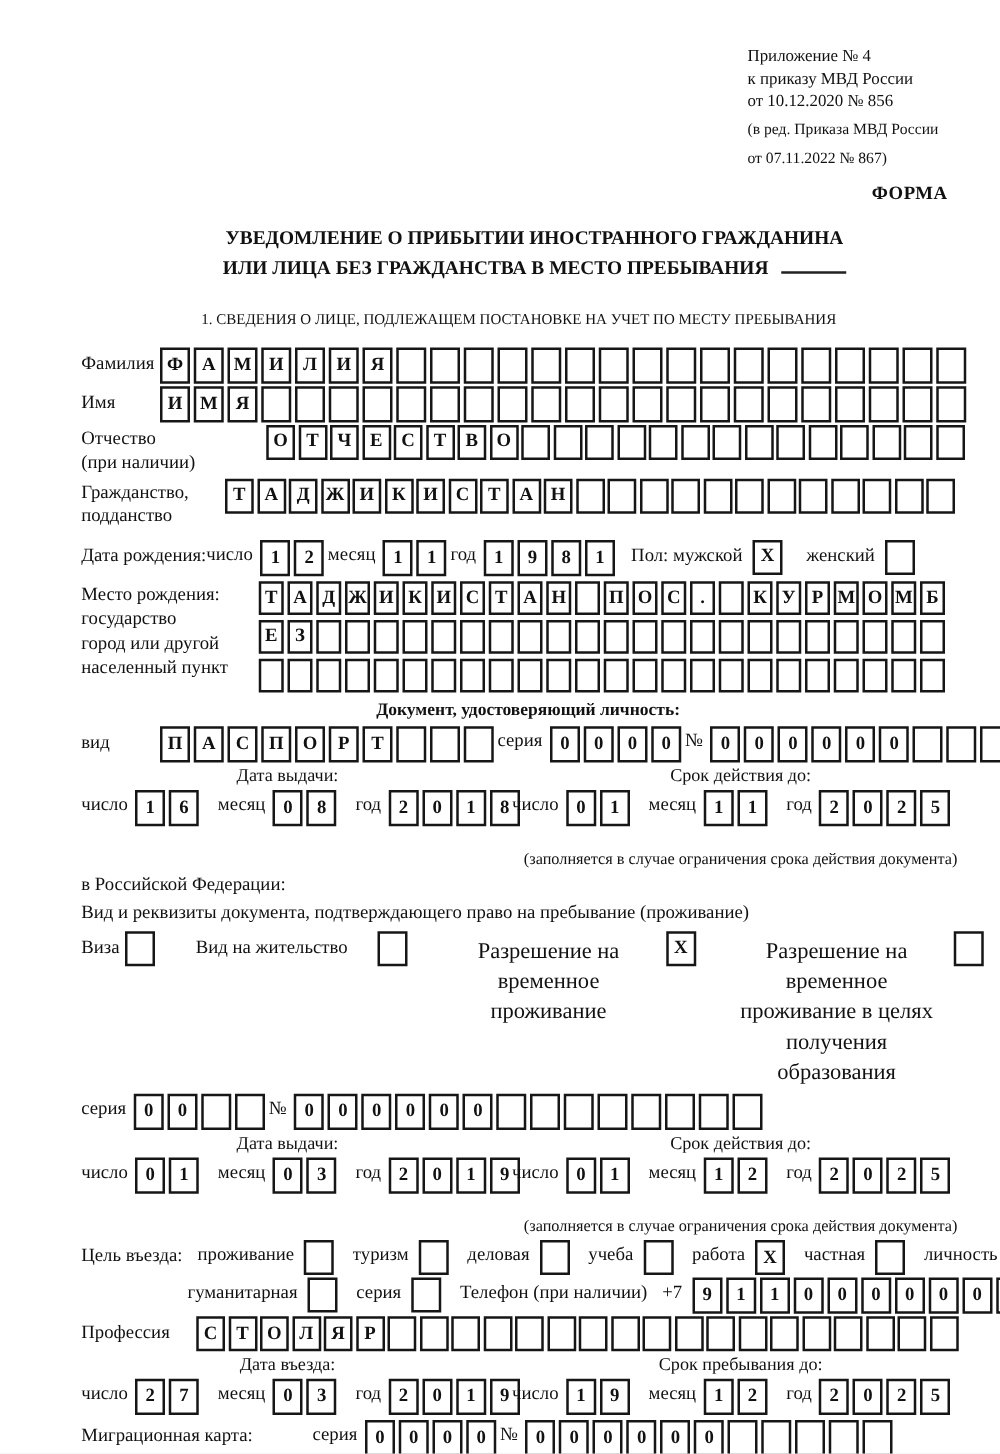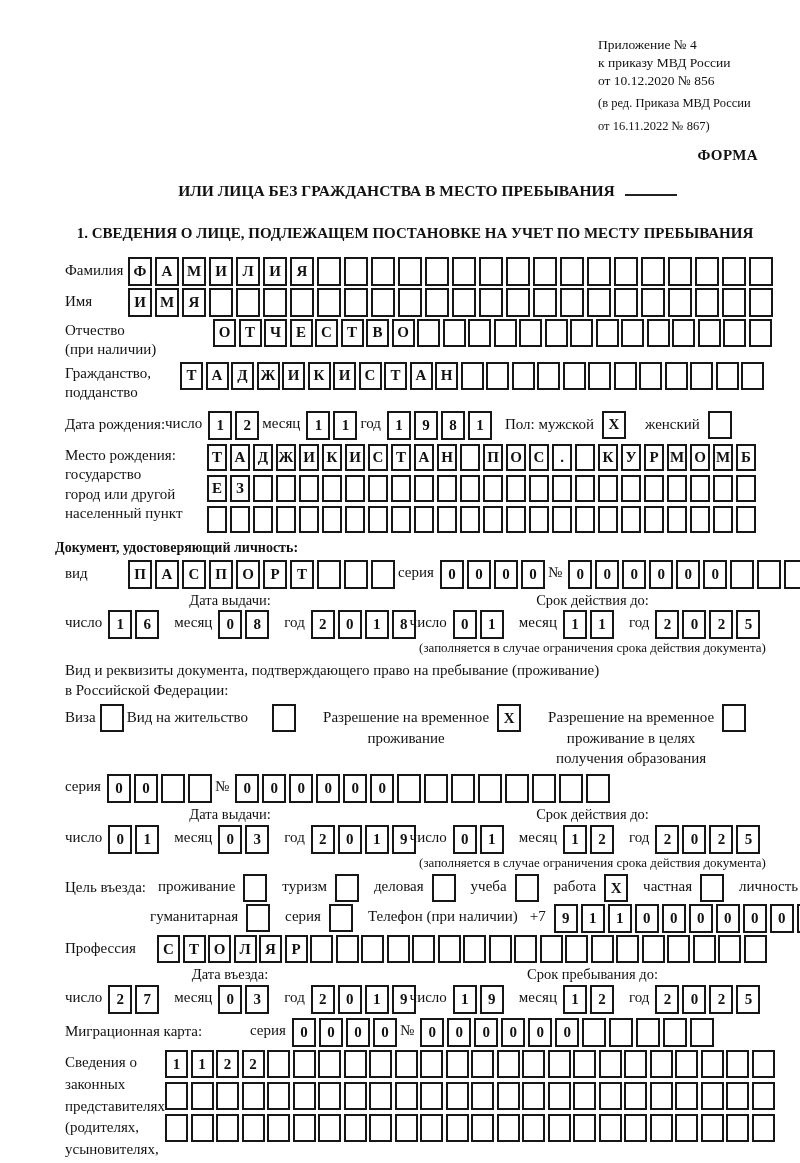--- a/index.html
+++ b/index.html
@@ -7,75 +7,76 @@
     width:800px;height:1163px;margin:0 auto;background:#ffffff;color:#111;
     font-family:"Liberation Serif","DejaVu Serif",serif;
     box-sizing:border-box;padding:36px 10px 0 65px;position:relative;overflow:hidden;
   }
   
   .refblock{margin-left:auto;width:192px;font-size:13.5px;line-height:1.32;}
   .refblock .sub{margin-top:6px;font-size:12.5px;}
   .forma{text-align:right;padding-right:32px;font-weight:700;font-size:15px;margin-top:13px;letter-spacing:.4px;}
   .title{text-align:center;font-weight:700;font-size:15.5px;line-height:1.5;margin-top:15px;}
   .uline{display:inline-block;width:52px;border-bottom:2px solid #222;margin-left:10px;}
-  .sec{font-weight:700;font-size:15px;margin:22px 0 15px -25px;text-align:center;}
+  .sec{font-weight:400;font-size:12px;margin:22px 0 15px -25px;text-align:center;}
   
   .row{display:flex;align-items:flex-start;margin-bottom:2px;}
   .lbl{font-size:15px;padding-top:4px;flex-shrink:0;line-height:1.25;}
   .lblcol{font-size:15px;line-height:1.3;padding-top:2px;flex-shrink:0;}
   .cells{display:flex;flex-shrink:0;}
   .cellcol{display:flex;flex-direction:column;}
   .cellcol .cells{margin-bottom:4px;}
   .cell{
     display:inline-flex;align-items:center;justify-content:center;
     width:20px;height:25px;border:2px solid #161616;margin-right:3px;
     font-size:15px;font-weight:700;flex-shrink:0;background:#fff;
   }
   .sm .cell{width:19px;height:24px;margin-right:2.5px;}
   .xs .cell{width:16px;height:23px;margin-right:3px;}
   .cb{width:20px;height:24px;margin-left:8px;}
   
   .w63{width:63px}.w115{width:115px}.w142{width:142px}.w148{width:148px}
   .w92{width:92px}.w185{width:185px}.w100{width:100px}
   .gp10{padding-left:10px}.gp14{padding-left:14px}.gp16{padding-left:16px}
   .gp24{padding-left:24px}.gp30{padding-left:30px}
-  .dochead{font-weight:700;font-size:14px;margin:3px 0 4px -10px;}
+  .dochead{text-align:center;font-weight:700;font-size:14px;margin:3px 0 4px -10px;}
   
   .dp{display:flex;margin:3px 0 4px;}
   .dp-left{width:330px;flex-shrink:0;}
   .dp-right{flex:1;}
   .dp-title{text-align:center;font-size:14.5px;line-height:1.15;margin-bottom:2px;}
   .dp-row{display:flex;align-items:flex-start;}
   .dlbl{font-size:15px;padding:4px 6px 0 0;flex-shrink:0;}
   .dp-row .cells{margin-right:12px;}
-  .dp-note{font-size:13px;text-align:center;margin-top:1px;line-height:1.2;}
+  .dp-note{font-size:13px;text-align:center;margin-top:18px;line-height:1.2;}
   .plain{font-size:15px;line-height:1.35;}
   
   .visa{display:flex;align-items:flex-start;margin:4px 0 6px;}
-  .mllbl{font-size:15px;text-align:center;line-height:1.35;padding-top:3px;}
-  .ml24{margin-left:24px}.ml30{}
+  .mllbl{font-size:18px;text-align:center;line-height:1.35;padding-top:3px;}
+  .ml24{margin-left:24px}.ml30{margin-left:30px}
   
   .plbl{font-size:15px;padding:4px 0 0 12px;flex-shrink:0;}
 </style>
 </head>
 <body>
 
 <div class="page">
 
   <div class="refblock">
     <div>Приложение № 4</div>
     <div>к приказу МВД России</div>
     <div>от 10.12.2020 № 856</div>
     <div class="sub">(в ред. Приказа МВД России</div>
-    <div class="sub">от 16.11.2022 № 867)</div>
+    <div class="sub">от 07.11.2022 № 867)</div>
   </div>
 
   <div class="forma">ФОРМА</div>
 
   <div class="title">
+    <div>УВЕДОМЛЕНИЕ О ПРИБЫТИИ ИНОСТРАННОГО ГРАЖДАНИНА</div>
     <div><span>ИЛИ ЛИЦА БЕЗ ГРАЖДАНСТВА В МЕСТО ПРЕБЫВАНИЯ</span><span class="uline"></span></div>
   </div>
 
   <div class="sec">1. СВЕДЕНИЯ О ЛИЦЕ, ПОДЛЕЖАЩЕМ ПОСТАНОВКЕ НА УЧЕТ ПО МЕСТУ ПРЕБЫВАНИЯ</div>
 
   <div class="row">
     <div class="lbl w63">Фамилия</div>
     <div class="cells">
         <span class="cell">Ф</span>
         <span class="cell">А</span>
@@ -389,22 +390,22 @@
             <span class="cell">2</span>
             <span class="cell">0</span>
             <span class="cell">2</span>
             <span class="cell">5</span>
           </span>
       </div>
       <div class="dp-note">(заполняется в случае ограничения срока действия документа)</div>
     </div>
   </div>
 
+  <div class="plain" style="margin-bottom:2px;">в Российской Федерации:</div>
   <div class="plain">Вид и реквизиты документа, подтверждающего право на пребывание (проживание)</div>
-  <div class="plain" style="margin-bottom:2px;">в Российской Федерации:</div>
 
   <div class="visa">
     <span class="lbl">Виза</span>
     <span class="cell cb" style="margin-left:4px;"></span>
     <span class="lbl ml30">Вид на жительство</span>
     <span class="cell cb ml24"></span>
     <span class="mllbl ml24">
       <span style="display:block">Разрешение на временное</span>
       <span style="display:block">проживание</span>
     </span>

